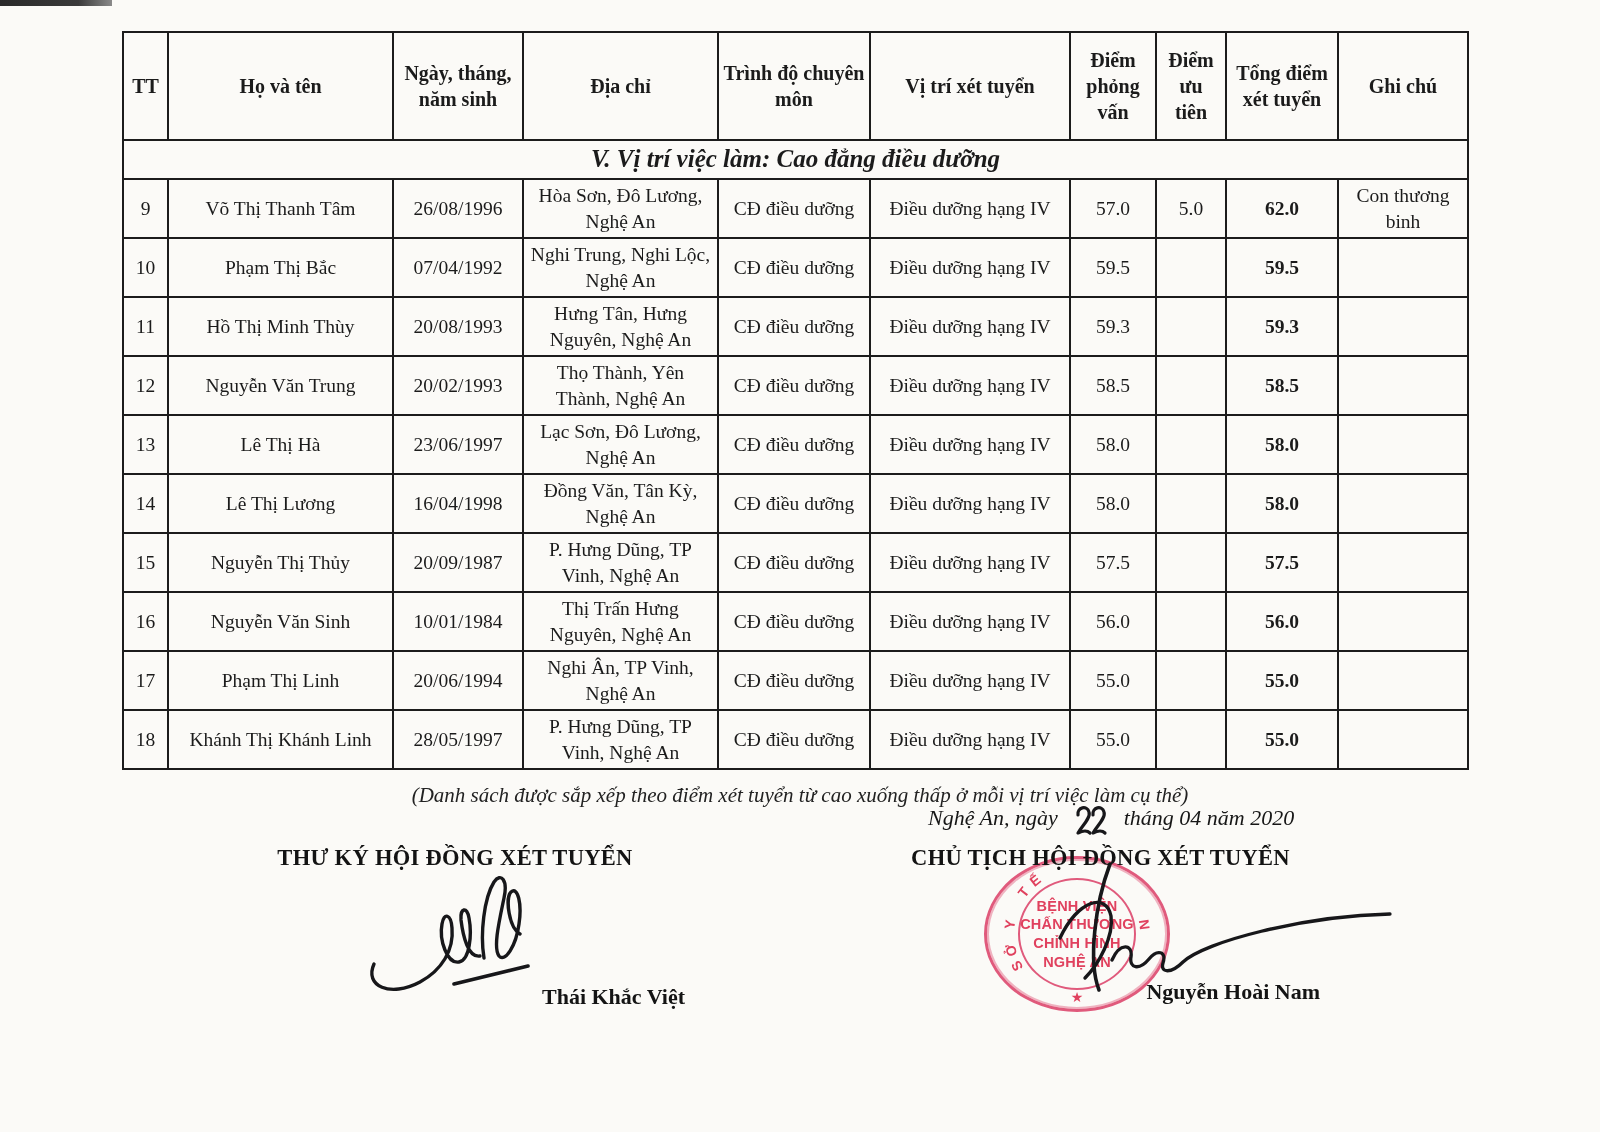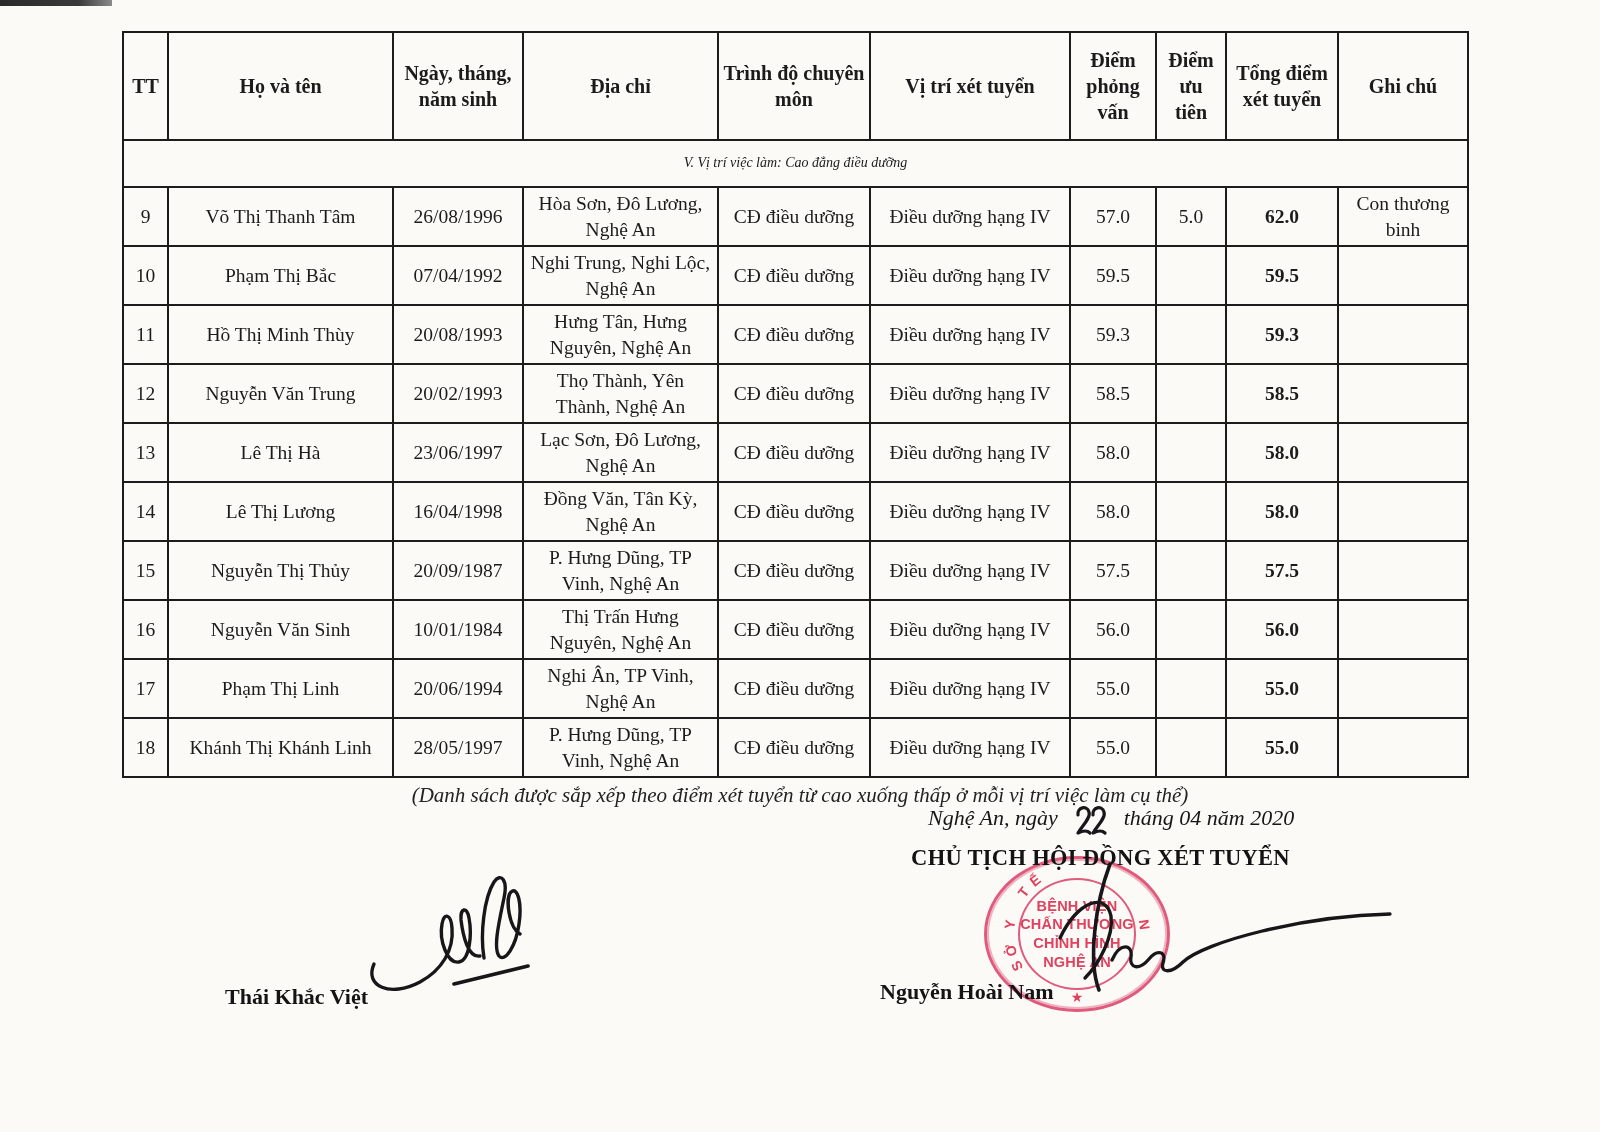--- a/index.html
+++ b/index.html
@@ -28,21 +28,21 @@
     border: 2px solid #1c1c1c;
     font-size: 19.5px;
     vertical-align: middle;
     text-align: center;
     padding: 2px 4px;
     line-height: 1.3;
     overflow: hidden;
   }
   table.doc thead th { height: 108px; font-weight: bold; font-size: 20px; }
   tr.section-row td {
-    height: 47px; font-weight: normal; font-style: italic; font-size: 14px;
+    height: 39px; font-weight: bold; font-style: italic; font-size: 25px;
   }
   tbody tr.data-row td { height: 59px; }
   td.c-tt { }
   td.c-name { text-align: left; padding-left: 7px; margin-left: 8px; }
   td.c-qual { text-align: left; padding-left: 6px; }
   td.c-pos  { text-align: left; padding-left: 5px; }
   td.c-tot  { font-weight: bold; }
 
   
   .sort-note {
@@ -55,21 +55,21 @@
     display: flex; align-items: center; gap: 12px;
   }
   .date-line .day-svg { margin: 0 1px -6px 3px; }
   .sig-title {
     position: absolute; top: 845px; font-weight: bold; font-size: 22.5px;
     text-align: center; letter-spacing: 0.3px; color: #131313;
   }
   .sig-title.left  { left: 225px; width: 460px; }
   .sig-title.right { left: 878px; width: 445px; z-index: 3; }
   .sig-name {
-    position: absolute; font-weight: bold; font-size: 22px; text-align: left;
+    position: absolute; font-weight: bold; font-size: 22px; text-align: right;
     color: #141414; z-index: 4;
   }
   .sig-name.left  { left: 225px; width: 460px; top: 984px; }
   .sig-name.right { left: 880px; width: 440px; top: 979px; }
 
   
   .stamp {
     position: absolute; left: 984px; top: 856px; width: 186px; height: 156px;
     border: 3px solid #e05a7c; border-radius: 50%;
     box-shadow: inset 0 0 0 2px rgba(224,90,124,.45);
@@ -272,20 +272,21 @@
 
   <div class="date-line">
     <span>Nghệ An, ngày</span>
     <svg class="day-svg" width="38" height="34" viewBox="0 0 38 34">
       <path d="M 5 11 C 4 3, 14 1, 16 8 C 18 14, 9 22, 5 29 C 11 26, 15 27, 17 29" stroke-width="3.2"></path>
       <path d="M 20 11 C 19 3, 29 1, 31 8 C 33 14, 24 22, 20 29 C 26 26, 30 27, 32 29" stroke-width="3.2"></path>
     </svg>
     <span>tháng 04 năm 2020</span>
   </div>
 
+  <div class="sig-title left">THƯ KÝ HỘI ĐỒNG XÉT TUYỂN</div>
   <div class="sig-title right">CHỦ TỊCH HỘI ĐỒNG XÉT TUYỂN</div>
 
   <div class="stamp">
     <span class="ring-letter rl0">S</span>
     <span class="ring-letter rl1">Ở</span>
     <span class="ring-letter rl2">Y</span>
     <span class="ring-letter rl3">T</span>
     <span class="ring-letter rl4">Ế</span>
     <span class="ring-letter rr0">N</span>
     <span class="stamp-star">★</span>

